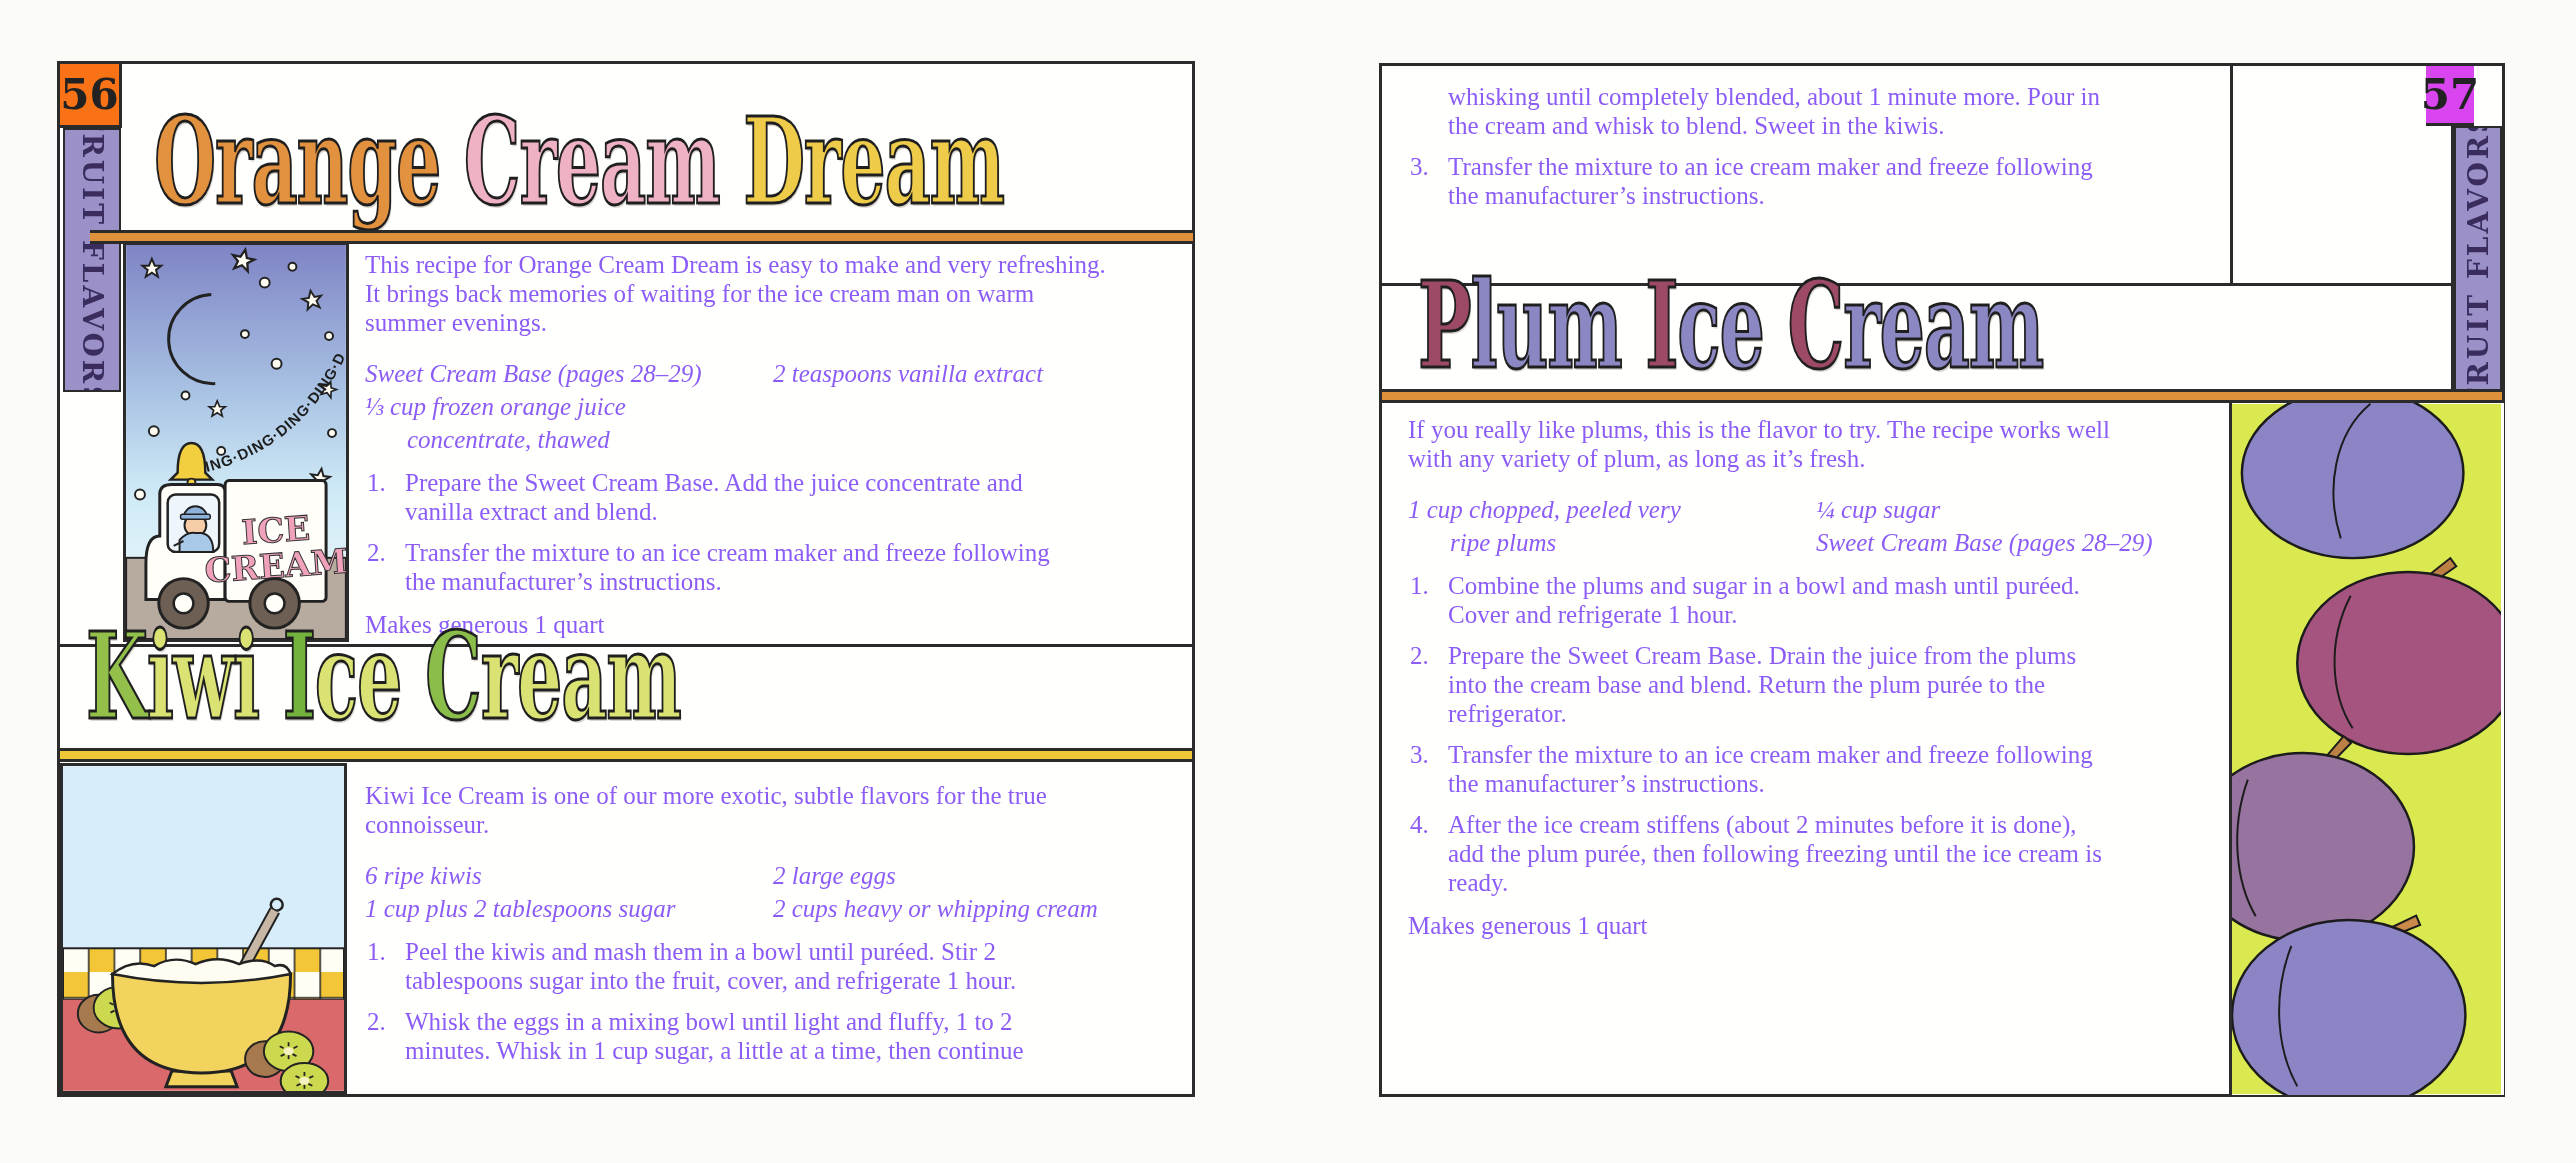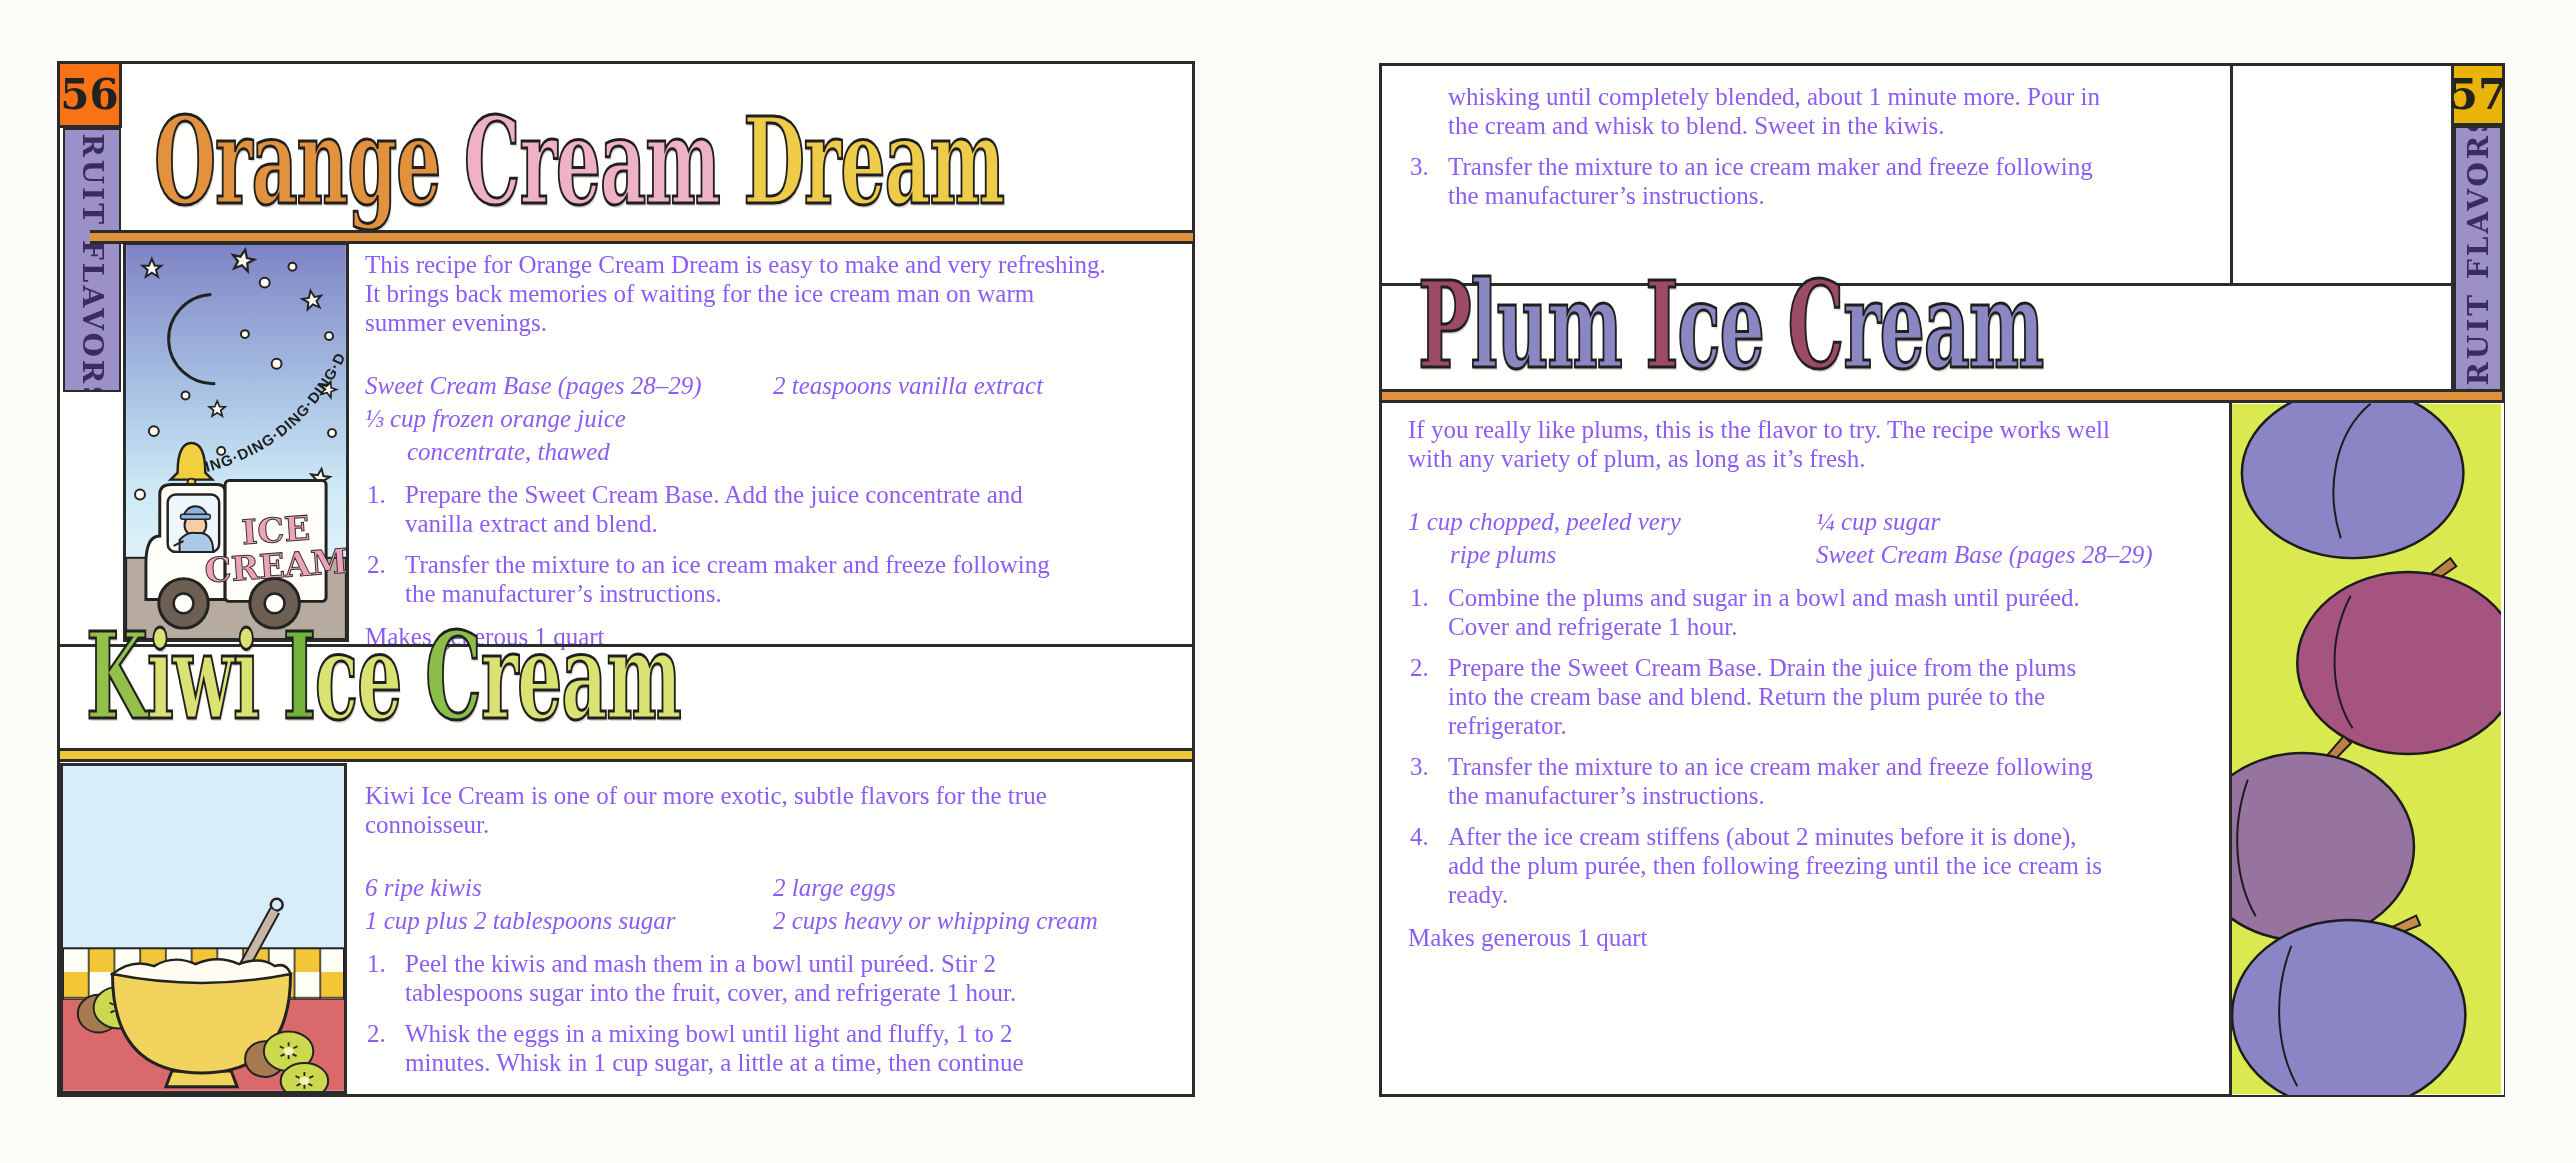--- a/index.html
+++ b/index.html
@@ -37,21 +37,21 @@
     text-shadow:2px 3px 0 rgba(60,40,10,0.18);
     letter-spacing:-2px;
   }
   .rule{position:absolute;height:8px;border-top:3px solid #2b2b2b;border-bottom:3px solid #2b2b2b;}
 
   .illus{position:absolute;border:3px solid #2b2b2b;overflow:hidden;background:#fff;}
   .illus svg{display:block;}
 
   .textcol{position:absolute;font-size:25px;line-height:29px;color:#8b5cf6;}
   .tline{white-space:nowrap;}
-  .ing{font-style:italic;line-height:33px;margin-top:32px;position:relative;}
+  .ing{font-style:italic;line-height:33px;margin-top:20px;position:relative;}
   .ing .col2{position:absolute;left:408px;top:0;}
   .indent{padding-left:42px;}
   .step{position:relative;padding-left:40px;margin-top:12px;}
   .stepnum{position:absolute;left:2px;top:0;}
   .cont{position:relative;padding-left:40px;}
   .makes{margin-top:14px;}
   .steps{margin-top:10px;}
 
   .hline{position:absolute;background:#2b2b2b;}
   .vline{position:absolute;background:#2b2b2b;}
@@ -271,21 +271,21 @@
     </div>
   </div>
 </div>
 
 <div class="page" id="page-right">
 
   <div class="vline" style="left:848px;top:0;width:3px;height:220px;"></div>
   <div class="hline" style="left:0;top:217px;width:1072px;height:3px;"></div>
   <div class="vline" style="left:1069px;top:0;width:3px;height:327px;"></div>
 
-  <div class="pageno" style="left: 1072px; top: 0px; width: 48px; height: 57px; border-bottom: 3px solid rgb(43, 43, 43); background-color: #eab308;">
+  <div class="pageno" style="left: 1044px; top: 0px; width: 48px; height: 57px; border-bottom: 3px solid rgb(43, 43, 43); background-color: #d946ef;">
     <span>57</span>
   </div>
 
   <div class="strip rot-ccw" style="left: 1072px; top: 60px; width: 44px; height: 262px; background-color: rgb(156, 144, 200);">
     <span class="striptext">FRUIT FLAVORS</span>
   </div>
 
   <div class="textcol" style="left:26px;top:16px;width:805px;">
     <div class="cont">
         <div class="tline">whisking until completely blended, about 1 minute more. Pour in</div>

